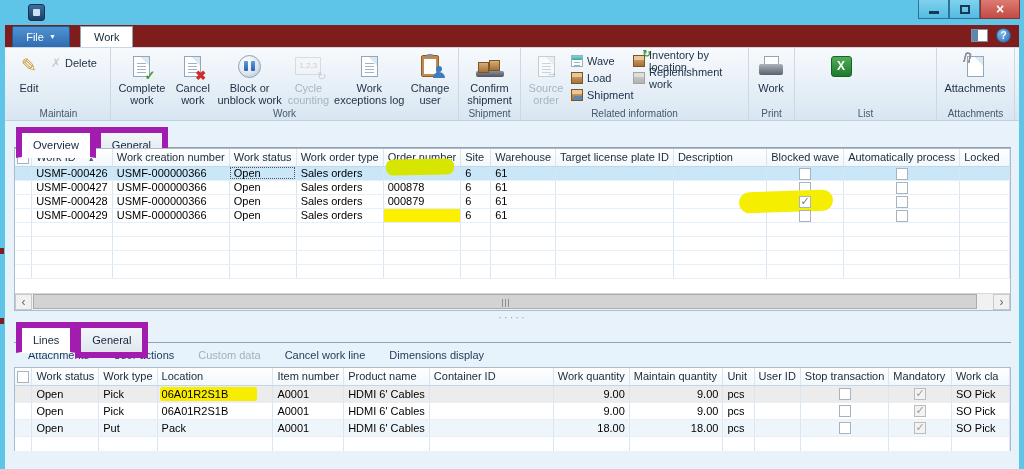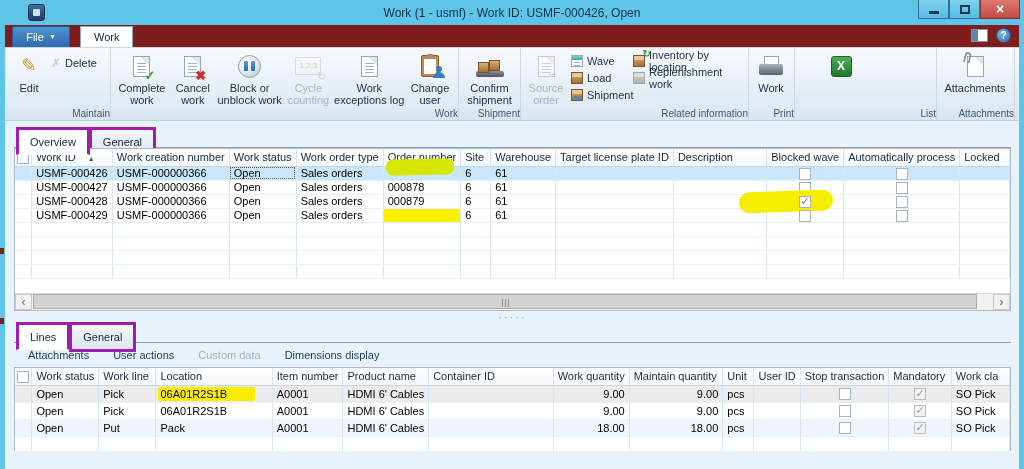--- a/index.html
+++ b/index.html
@@ -22,21 +22,21 @@
 .file-btn{margin-left:7px;height:21px;width:58px;display:flex;align-items:center;justify-content:center;gap:5px;background:linear-gradient(#4f93d2,#2f6cb0);border:1px solid #27598f;border-bottom:none;border-radius:2px 2px 0 0;color:#fff;font-size:11px}
 .file-caret{font-size:7px}
 .ribbon-tab{margin-left:10px;height:21px;padding:0 13px;display:flex;align-items:center;background:#fff;border:1px solid #8fa3b3;border-bottom:none;font-size:11px;color:#15273a}
 .tabrow-icons{position:absolute;right:8px;top:3px;display:flex;gap:8px;align-items:center}
 .panes-ico{width:17px;height:13px;border:1px solid #7e93a5;background:#fff;position:relative}
 .panes-ico::before{content:"";position:absolute;left:0;top:0;bottom:0;width:6px;background:#5e87ad}
 .help-ico{width:15px;height:15px;border-radius:50%;background:radial-gradient(circle at 35% 30%,#7db7e8,#2f6db6);color:#fff;font-size:10px;font-weight:bold;display:flex;align-items:center;justify-content:center;border:1px solid #27598f}
 
 .ribbon{position:relative;height:74px;background:linear-gradient(#f7fafd,#e2ecf5 70%,#d8e6f2);border-top:1px solid #c9d8e6;border-bottom:1px solid #bfd0de;display:flex;padding-left:2px}
 .rgroup{position:relative;height:100%;padding:2px 3px 14px 3px;border-right:1px solid #ccd9e5;display:flex;align-items:flex-start}
-.rgroup-label{position:absolute;left:0;right:0;bottom:1px;text-align:right;font-size:10px;color:#46586b}
+.rgroup-label{position:absolute;left:0;right:0;bottom:1px;text-align:center;font-size:10px;color:#46586b}
 .rbtn{display:flex;flex-direction:column;align-items:center;padding-top:2px;font-size:11px;line-height:12px;color:#1c2f45;text-align:center;height:56px}
 .rbtn .ico-wrap{height:28px;display:flex;align-items:center;justify-content:center;margin-bottom:2px}
 .dis{color:#a7b4c1}
 .dis .ico-wrap,.dis .mini,.dis .delx{opacity:.5;filter:grayscale(.8)}
 .small-stack{display:flex;flex-direction:column;padding-top:2px}
 .sbtn{display:flex;align-items:center;gap:4px;height:17px;font-size:11px;color:#1c2f45;padding:0 3px}
 
 .pencil{font-size:19px;color:#c99b30}
 .delx{font-size:12px;color:#8fa0b0}
 .doc{position:relative;width:17px;height:21px;background:linear-gradient(225deg,#dbe7f1 6px,#fff 0);border:1px solid #93a7ba}
@@ -74,21 +74,21 @@
 .xls{width:21px;height:21px;border-radius:3px;background:linear-gradient(#53ad57,#1d7a2c);color:#fff;font-weight:bold;font-size:12px;display:flex;align-items:center;justify-content:center;border:1px solid #166323}
 .clip{position:absolute;left:-4px;top:-5px;width:7px;height:11px;border:2px solid #8b9299;border-bottom:none;border-radius:4px 4px 0 0;transform:rotate(14deg)}
 
 .content{padding:6px 8px 0 9px}
 .show-closed{display:flex;align-items:center;gap:6px;font-size:11px;color:#7e8f9f;height:16px;margin-bottom:5px}
 .cb{display:inline-block;width:12px;height:12px;border:1px solid #a6b4c0;background:#fff;position:relative;vertical-align:middle}
 .cb.on::after{content:"✓";position:absolute;left:0;top:-2px;width:100%;text-align:center;font-size:11px;color:#7c7c5a}
 .cb.dim{background:#f3f3f3;border-color:#bcbcbc}
 .cb.dim.on::after{color:#9a9a9a}
 .tabs{position:relative;display:flex;height:21px;border-bottom:1px solid #8fa3b3;padding-left:2px}
-.tab{height:21px;margin-bottom:-1px;padding:12px 11px;display:flex;align-items:center;font-size:11px;color:#15273a;background:linear-gradient(#f2f6fa,#dfe8ef);border:3px solid #a21caf}
+.tab{height:21px;margin-bottom:-1px;padding:12px 11px;display:flex;align-items:center;font-size:11px;color:#15273a;background:linear-gradient(#f2f6fa,#dfe8ef);border:6px solid #a21caf}
 .tab+.tab{margin-left:-1px}
 .tab.active{background:#fff;border-bottom:1px solid #fff;z-index:2}
 .gridbox{position:relative;border:1px solid #aabccb;background:#fff;overflow:hidden}
 #work-gridbox{height:163px}
 #lines-gridbox{height:84px;border-bottom:none}
 table.grid{border-collapse:collapse;table-layout:fixed}
 .grid th,.grid td{overflow:hidden;white-space:nowrap;font-weight:normal;text-align:left;font-size:11px;color:#000;height:14px;padding:0 4px;border-right:1px solid #d9e6f1}
 .grid thead th{height:17px;border-bottom:1px solid #c6d6e4;background:linear-gradient(#fff,#f2f7fb);color:#1a2a3a}
 .grid tbody td{border-bottom:1px solid #e7f0f8}
 #lines-gridbox .grid td{height:17px}
@@ -124,21 +124,20 @@
 </style>
 </head>
 <body>
 
 <div class="window">
   <div class="tick" style="top:248px"></div>
   <div class="tick" style="top:318px"></div>
 
   <div class="titlebar">
     <span class="app-icon"></span>
-    <span class="title">Work (1 - usmf) - Work ID: USMF-000426, Open</span>
     <div class="caption">
       <div class="cap">
           <span class="bar"></span>
         </div>
       <div class="cap">
           <span class="box"></span>
         </div>
       <div class="cap close">
           <span>×</span>
         </div>
@@ -500,20 +499,21 @@
 
       <div class="tabs">
         <div class="tab active">Lines</div>
         <div class="tab">General</div>
       </div>
 
       <div class="action-strip">
         <div class="action">Attachments</div>
         <div class="action">User actions</div>
         <div class="action dis">Custom data</div>
+        <div class="action">Cancel work line</div>
         <div class="action">Dimensions display</div>
       </div>
 
       <div class="gridbox" id="lines-gridbox">
         <div id="lines-grid-table">
             <table class="grid">
               <colgroup>
                 <col style="width: 17px;">
                 <col style="width: 62px;">
                 <col style="width: 58px;">
@@ -526,21 +526,21 @@
                 <col style="width: 32px;">
                 <col style="width: 46px;">
                 <col style="width: 82px;">
                 <col style="width: 63px;">
                 <col style="width: 60px;">
               </colgroup>
               <thead>
                 <tr>
                   <th class="sel"><span class="cb"></span></th>
                   <th><span>Work status</span></th>
-                  <th><span>Work line</span></th>
+                  <th><span>Work type</span></th>
                   <th><span>Location</span></th>
                   <th><span>Item number</span></th>
                   <th><span>Product name</span></th>
                   <th><span>Container ID</span></th>
                   <th><span>Work quantity</span></th>
                   <th><span>Maintain quantity</span></th>
                   <th><span>Unit</span></th>
                   <th><span>User ID</span></th>
                   <th><span>Stop transaction</span></th>
                   <th><span>Mandatory</span></th>

